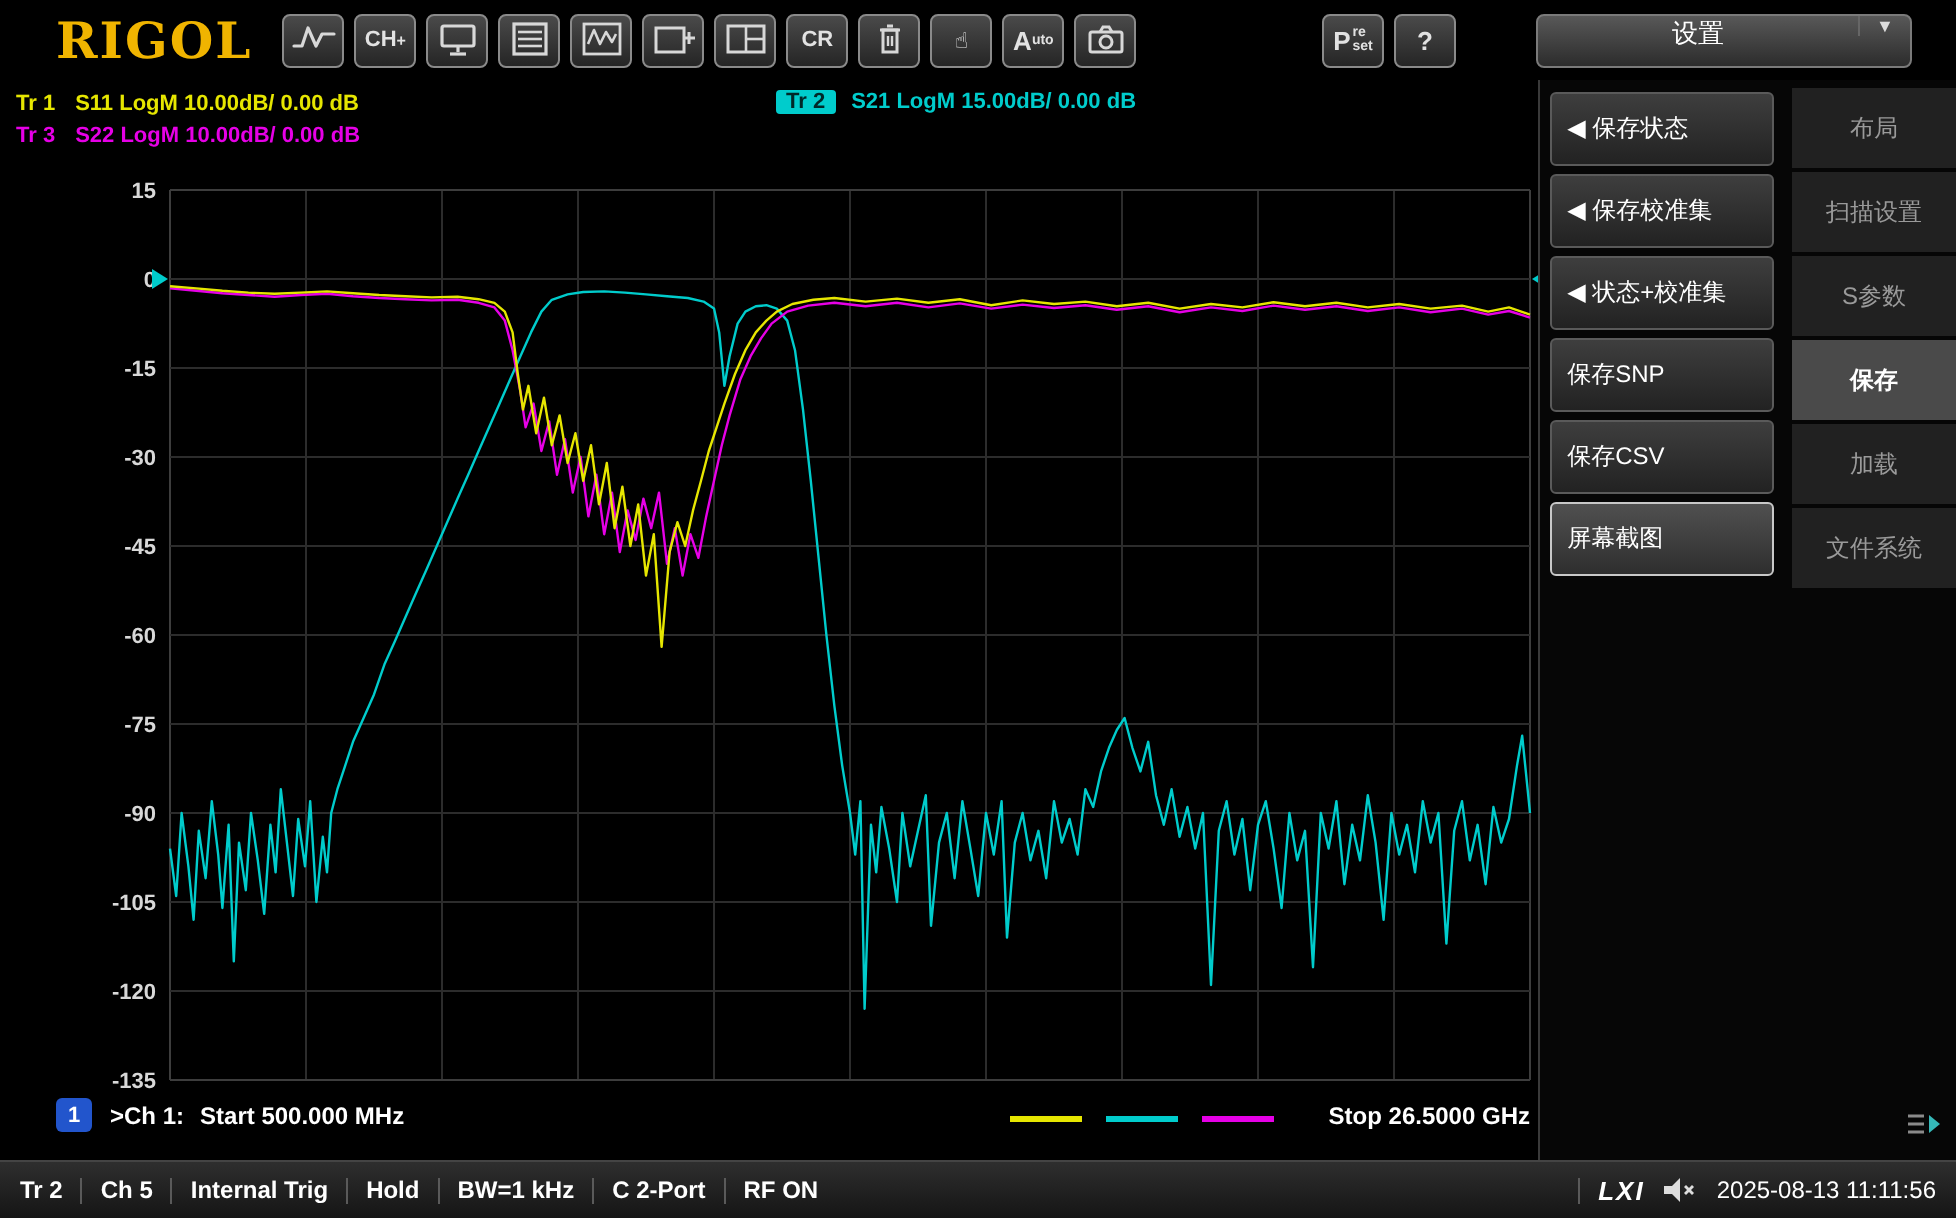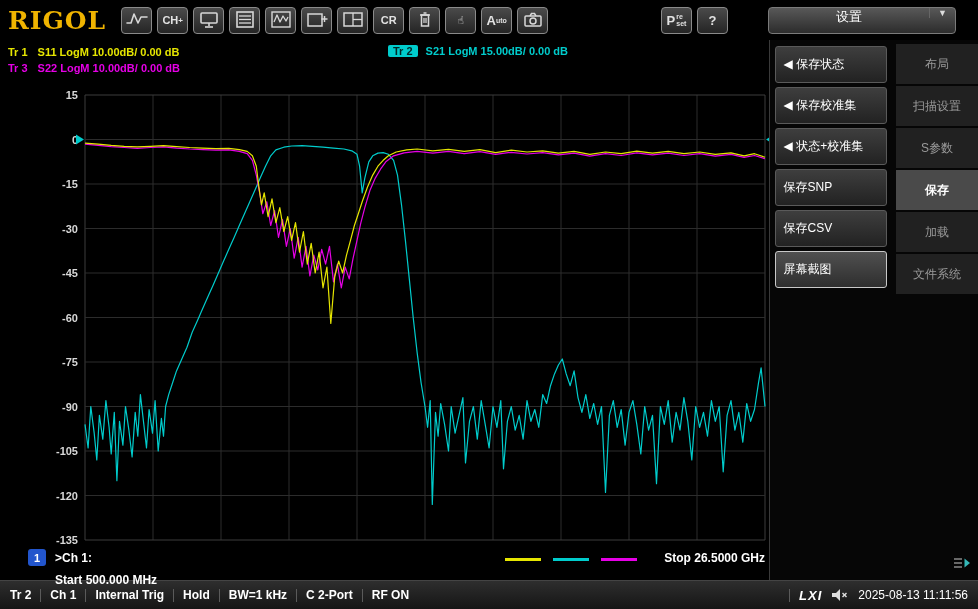--- a/index.html
+++ b/index.html
@@ -1,21 +1,21 @@
 <!DOCTYPE html>
 <html><head>
 <meta charset="utf-8">
 <style>
   * { box-sizing: border-box; margin: 0; padding: 0; }
   html,body { background:#222; }
   body { font-family: "Liberation Sans", "DejaVu Sans", sans-serif; }
   .screen { position:relative; width:978px; height:609px; background:#000; overflow:hidden; }
 
   
-  .toolbar { display:flex; align-items:center; gap:5px; height:40px; padding:0 8px; background:#000; }
+  .toolbar { display:flex; align-items:center; gap:5px; height:40px; padding:0 8px; background:#000;margin-left:20px; }
   .logo { font-family:"DejaVu Serif","Liberation Serif",serif; font-weight:bold; font-size:25px; letter-spacing:1px; margin-right:10px; }
   .tb-btn { width:31px; height:27px; flex:0 0 auto; display:flex; align-items:center; justify-content:center;
             background:linear-gradient(#4a4a4a,#252525); border:1px solid #8a8a8a; border-radius:4px;
             color:#e2e2e2; font-size:11px; font-weight:bold; cursor:pointer; }
   .tb-btn svg { display:block; }
   .tb-btn .sup { font-size:8px; vertical-align:super; }
   .tb-btn .big { font-size:13px; }
   .tb-btn .small { font-size:7px; }
   .tb-btn .stack { display:flex; flex-direction:column; line-height:7px; font-size:7px; margin-left:1px; }
   .tb-spacer { flex:1 1 auto; }
@@ -34,21 +34,21 @@
 
   .trace-row { position:absolute; display:flex; gap:10px; font-size:11px; font-weight:bold; white-space:nowrap; }
   .trace-row.r1 { left:8px; top:6px;text-align:right; }
   .trace-row.r2 { left:8px; top:22px; }
   .trace-row.center { left:388px; top:5px; gap:8px; }
   .tr2-box { padding:0 5px; border-radius:2px; font-size:11px; font-weight:bold; }
 
   .chart-footer { position:absolute; left:0; top:505px; width:778px; height:32px; }
   .ch-box { position:absolute; left:28px; top:4px; width:18px; height:17px; border-radius:3px;
             display:flex; align-items:center; justify-content:center; color:#fff; font-size:11px; font-weight:bold; }
-  .start-group { position:absolute; left:55px; top:6px; display:flex; gap:8px; color:#fff; font-size:12px; font-weight:bold;flex-direction:column; }
+  .start-group { position:absolute; left:55px; top:6px; display:flex; gap:8px; color:#fff; font-size:12px; font-weight:bold; }
   .legend { position:absolute; left:505px; top:13px; display:flex; gap:12px; align-items:center; }
   .legend span { width:36px; height:3px; display:block; }
   .stop-label { position:absolute; right:13px; top:6px; color:#fff; font-size:12px; font-weight:bold; }
 
   
   .side-panel { position:relative; width:212px; height:540px; background:#060606; border-left:1px solid #3a3a3a; }
   .menu-col { position:absolute; left:5px; top:6px; width:112px; }
   .menu-item { height:37px; margin-bottom:4px; display:flex; align-items:center; padding-left:8px;
                background:linear-gradient(#3e3e3e,#222); border:1px solid #5a5a5a; border-radius:3px;
                color:#fff; font-size:12px; cursor:pointer; white-space:nowrap; }
@@ -264,21 +264,21 @@
           <line x1="2" y1="12" x2="10" y2="12" stroke="#8a8a8a" stroke-width="1.5"></line>
           <polygon points="12.5,3.5 18,8 12.5,12.5" fill="#35b8b8"></polygon>
         </svg>
       </div>
     </div>
   </div>
 
   <div class="status-bar">
     <span>Tr 2</span>
       <span class="sep"></span>
-    <span>Ch 1</span>
+    <span>Ch 5</span>
       <span class="sep"></span>
     <span>Internal Trig</span>
       <span class="sep"></span>
     <span>Hold</span>
       <span class="sep"></span>
     <span>BW=1 kHz</span>
       <span class="sep"></span>
     <span>C 2-Port</span>
       <span class="sep"></span>
     <span>RF ON</span>

